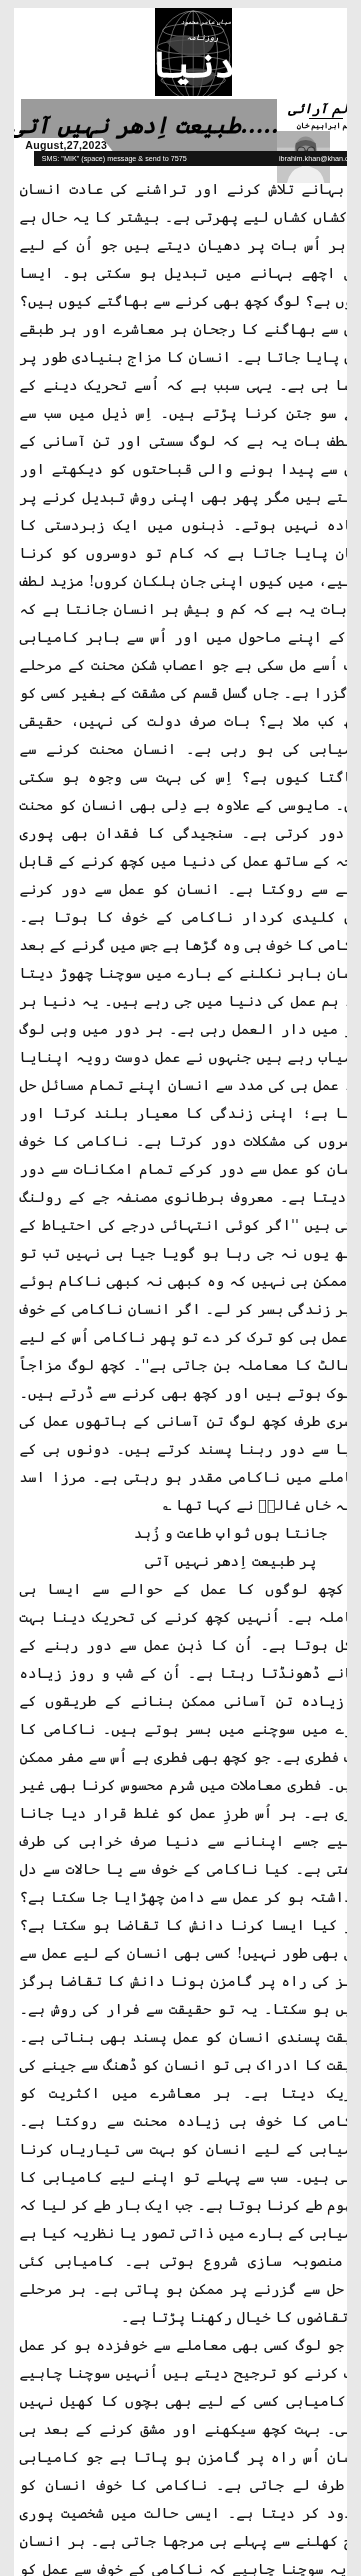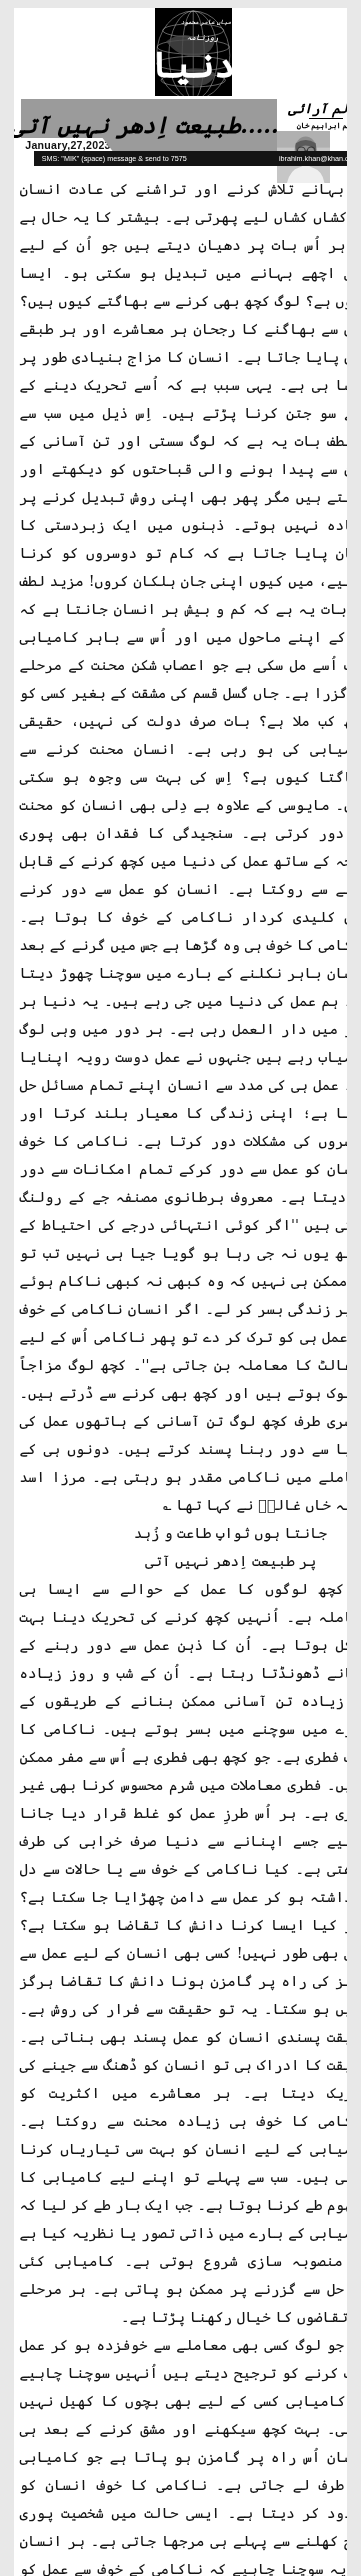--- a/index.html
+++ b/index.html
@@ -65,21 +65,21 @@
       <text x="86" y="58" text-anchor="middle" font-size="14" fill="#fff" font-family="DejaVu Serif, serif" font-style="italic">روزنامہ</text>
       <text x="70" y="125" text-anchor="middle" font-size="64" font-weight="bold" fill="#fff" font-family="DejaVu Serif, serif">دنیا</text>
     </svg>
   </div>
 
   <div class="header-bar">
     <div class="header-title">......طبیعت اِدھر نہیں آتی</div>
   </div>
 
   <div class="date-badge">
-    <span>January,27,2023</span>
+    <span>August,27,2023</span>
   </div>
 
   <div class="author-box">
     <div class="author-texts">
       <div class="column-label">کالم آرائی</div>
       <div class="author-rule"></div>
       <div class="author-name">ایم ابراہیم خان</div>
     </div>
     <div class="author-photo">
       <svg viewBox="0 0 96 94">

